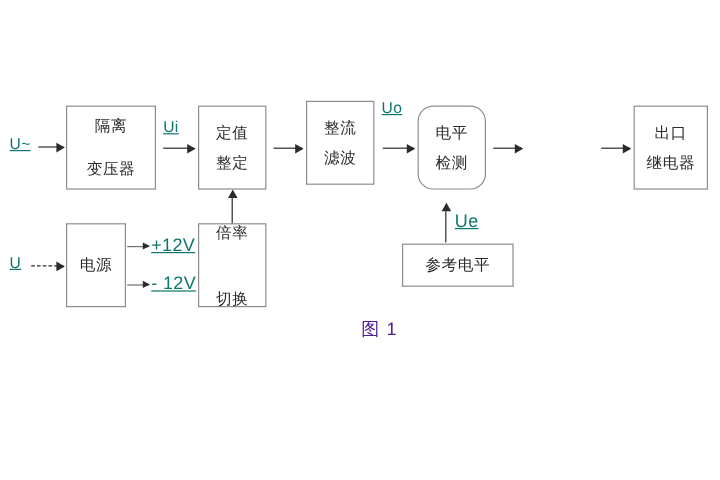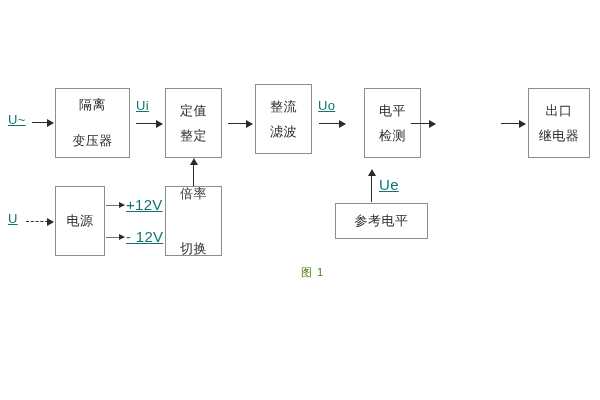--- a/index.html
+++ b/index.html
@@ -93,22 +93,22 @@
     position:absolute;
     left:-3.5px;top:-7px;
     width:0;height:0;
     border-bottom:7px solid #2b2b2b;
     border-left:4px solid transparent;
     border-right:4px solid transparent;
   }
 
   .caption{
     position:absolute;
-    font-size:11px;
-    color:#4d7c0f;
+    font-size:15px;
+    color:#4c1d95;
     letter-spacing:1px;
   }
 </style>
 </head>
 <body>
 
 <div id="canvas">
 
   <div class="lbl" style="left:8px;top:112px;">U~</div>
   <div class="harrow" style="left:32px;top:122px;width:21px;"></div>
@@ -129,24 +129,24 @@
     <span class="ln">整定</span>
   </div>
 
   <div class="harrow" style="left:228px;top:123px;width:24px;"></div>
 
   <div class="blk" style="left:255px;top:84px;width:57px;height:70px;">
     <span class="ln">整流</span>
     <span class="ln">滤波</span>
   </div>
 
-  <div class="lbl" style="left:318px;top:98px;">Uo</div>
+  <div class="lbl" style="left:318px;top:82px;">Uo</div>
   <div class="harrow" style="left:319px;top:123px;width:26px;"></div>
 
-  <div class="blk" style="left:364px;top:88px;width:57px;height:70px;">
+  <div class="blk" style="left:348px;top:88px;width:57px;height:70px;border-radius:13px;">
     <span class="ln">电平</span>
     <span class="ln">检测</span>
   </div>
 
   <div class="harrow" style="left:411px;top:123px;width:24px;"></div>
 
 
   <div class="harrow" style="left:501px;top:123px;width:24px;"></div>
 
   <div class="blk one" style="left:55px;top:186px;width:50px;height:70px;">

